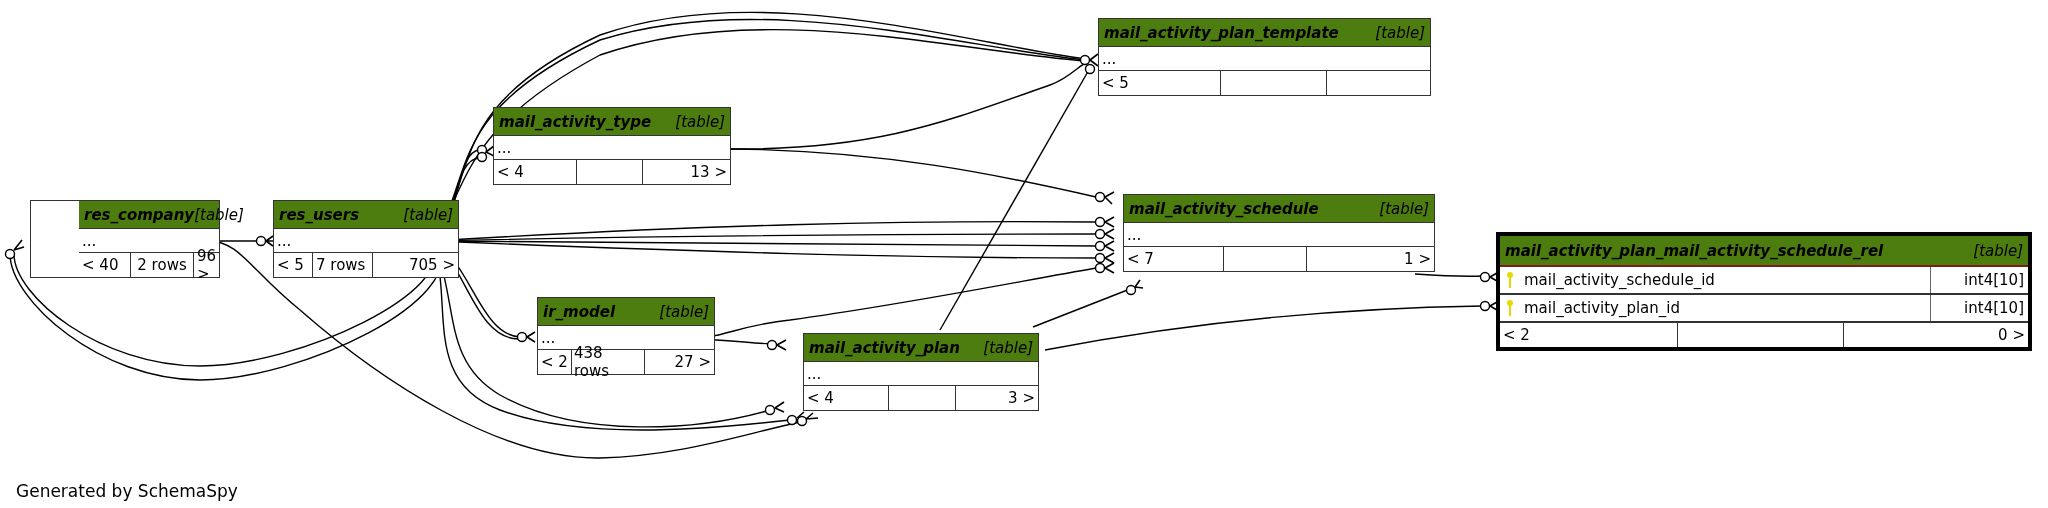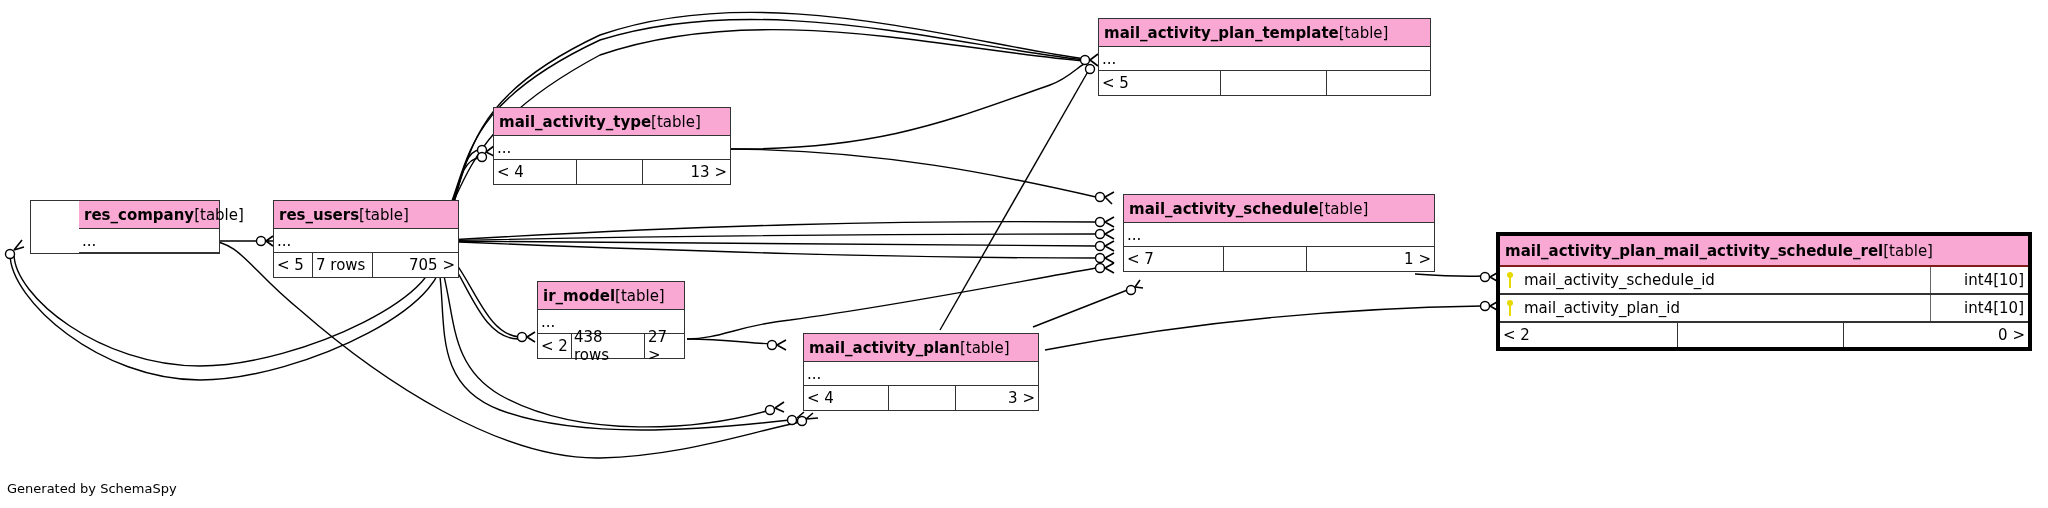--- a/index.html
+++ b/index.html
@@ -2,39 +2,39 @@
 <html><head>
 <meta charset="utf-8">
 <style>
   html, body { margin: 0; padding: 0; background: #ffffff; }
   body { width: 2048px; height: 508px; position: relative; overflow: hidden;
          font-family: "DejaVu Sans", sans-serif; color: #000; }
   #edges { position: absolute; left: 0; top: 0; width: 2048px; height: 508px; }
   .tbl { position: absolute; background: #fff; border: 1.5px solid #333; box-sizing: border-box;
          font-size: 15px; }
   .tbl.focus { border: 4px solid #000; }
-  .hdr { background: #f9a8d4; height: 28px; display: flex; align-items: center;
-         padding: 0 5px 0 5px; border-bottom: 1.5px solid #333;
-         box-sizing: border-box; }
+  .hdr { background: #4d7c0f; height: 28px; display: flex; align-items: center;
+         justify-content: space-between; padding: 0 5px 0 5px; border-bottom: 1.5px solid #333;
+         box-sizing: border-box; font-style: italic; }
   .hdr .name { font-weight: bold; }
   .hdr .kind { font-weight: normal; }
   .row { height: 24px; display: flex; align-items: center; padding: 0 3px; box-sizing: border-box;
          border-bottom: 1.5px solid #333; }
   .foot { display: flex; height: 24px; box-sizing: border-box; }
   .foot .c { display: flex; align-items: center; padding: 0 3px; box-sizing: border-box;
              border-right: 1.5px solid #333; }
   .foot .c:last-child { border-right: none; justify-content: flex-end; }
   .colrow { display: flex; height: 28px; border-bottom: 2px solid #333; box-sizing: border-box; gap: 27px; }
   .colrow .cname { flex: 1; display: flex; align-items: center; padding-left: 6px; border-right: 1.5px solid #666; }
   .colrow .ctype { width: 66px; display: flex; align-items: center; justify-content: flex-end; padding-right: 4px; text-align: right; }
   .key { display: inline-block; width: 10px; height: 18px; margin-right: 8px; position: relative; }
   .key::before { content: ""; position: absolute; left: 1px; top: 1px; width: 6px; height: 6px;
                  border-radius: 50%; background: #e6d800; }
   .key::after { content: ""; position: absolute; left: 3px; top: 6px; width: 2px; height: 11px; background: #e6d800; }
-  #credit { position: absolute; left: 7px; top: 481px; font-size: 13px; text-align: center; }
+  #credit { position: absolute; left: 16px; top: 481px; font-size: 17px; text-align: center; }
 </style>
 </head>
 <body>
 
 <svg id="edges" xmlns="http://www.w3.org/2000/svg">
   <g fill="none" stroke="#000" stroke-width="1.4">
 
     <path d="M208,241 L258,241"></path>
 
     <path d="M438,243 C470,300 300,380 200,380 C100,380 10,300 10,254"></path>
@@ -118,20 +118,25 @@
     <path d="M1490,306 L1497,302 M1490,306 L1497,310"></path>
   </g>
 </svg>
 
 <div class="tbl" style="left:30px; top:200px; width:190px;padding-left:48px;">
   <div class="hdr">
     <span class="name">res_company</span>
     <span class="kind">[table]</span>
   </div>
   <div class="row">...</div>
+  <div class="foot">
+    <span class="c" style="width:58px">&lt; 40</span>
+    <span class="c" style="width:70px;justify-content:center">2 rows</span>
+    <span class="c" style="flex:1">96 &gt;</span>
+  </div>
 </div>
 
 <div class="tbl" style="left:273px; top:200px; width:186px;">
   <div class="hdr">
     <span class="name">res_users</span>
     <span class="kind">[table]</span>
   </div>
   <div class="row">...</div>
   <div class="foot">
     <span class="c" style="width:39px">&lt; 5</span>
@@ -172,21 +177,21 @@
     <span class="kind">[table]</span>
   </div>
   <div class="row">...</div>
   <div class="foot">
     <span class="c" style="width:100px">&lt; 7</span>
     <span class="c" style="width:83px"></span>
     <span class="c" style="flex:1">1 &gt;</span>
   </div>
 </div>
 
-<div class="tbl" style="left:537px; top:281px; width:148px;">
+<div class="tbl" style="left:537px; top:297px; width:178px;">
   <div class="hdr">
     <span class="name">ir_model</span>
     <span class="kind">[table]</span>
   </div>
   <div class="row">...</div>
   <div class="foot">
     <span class="c" style="width:34px">&lt; 2</span>
     <span class="c" style="width:73px;padding:0 2px">438 rows</span>
     <span class="c" style="flex:1">27 &gt;</span>
   </div>

